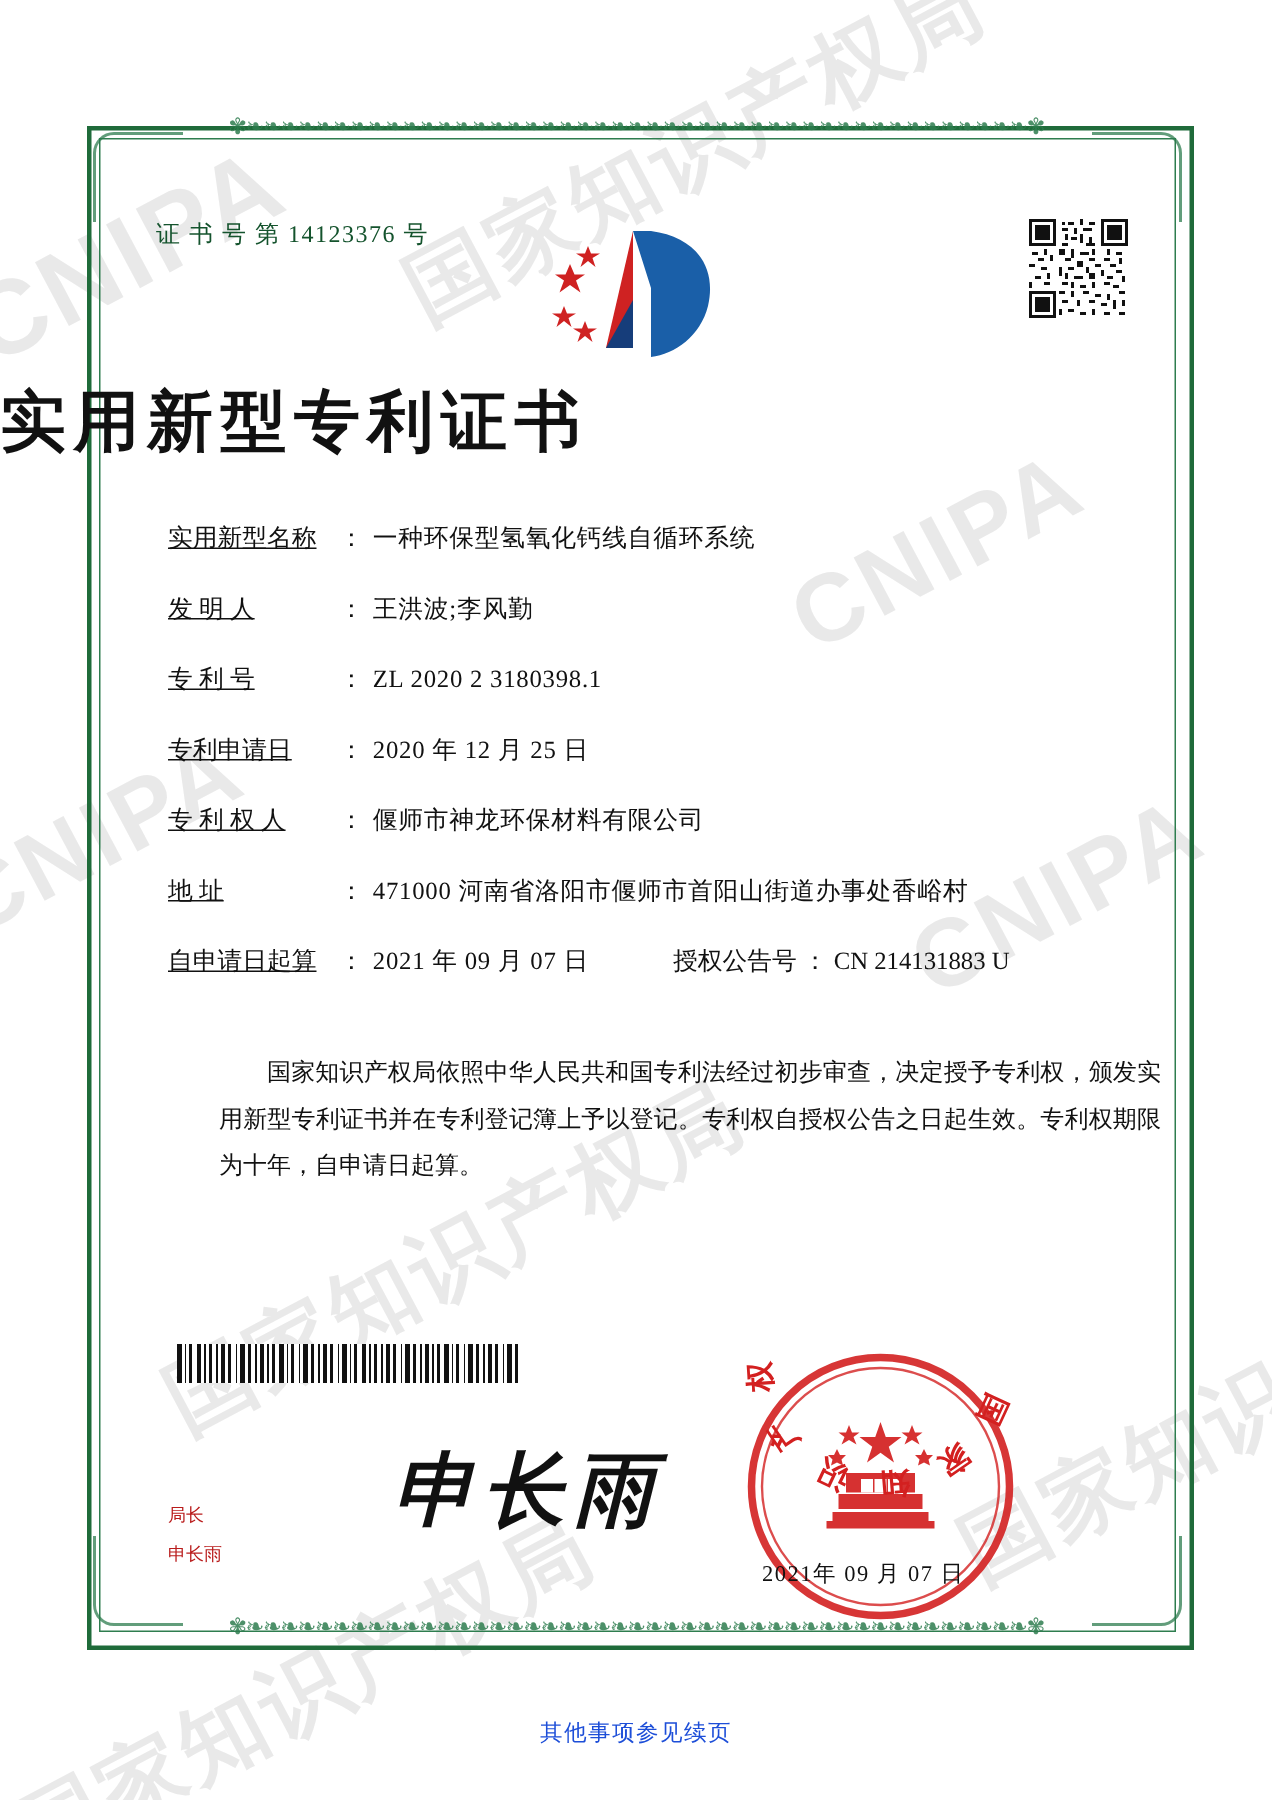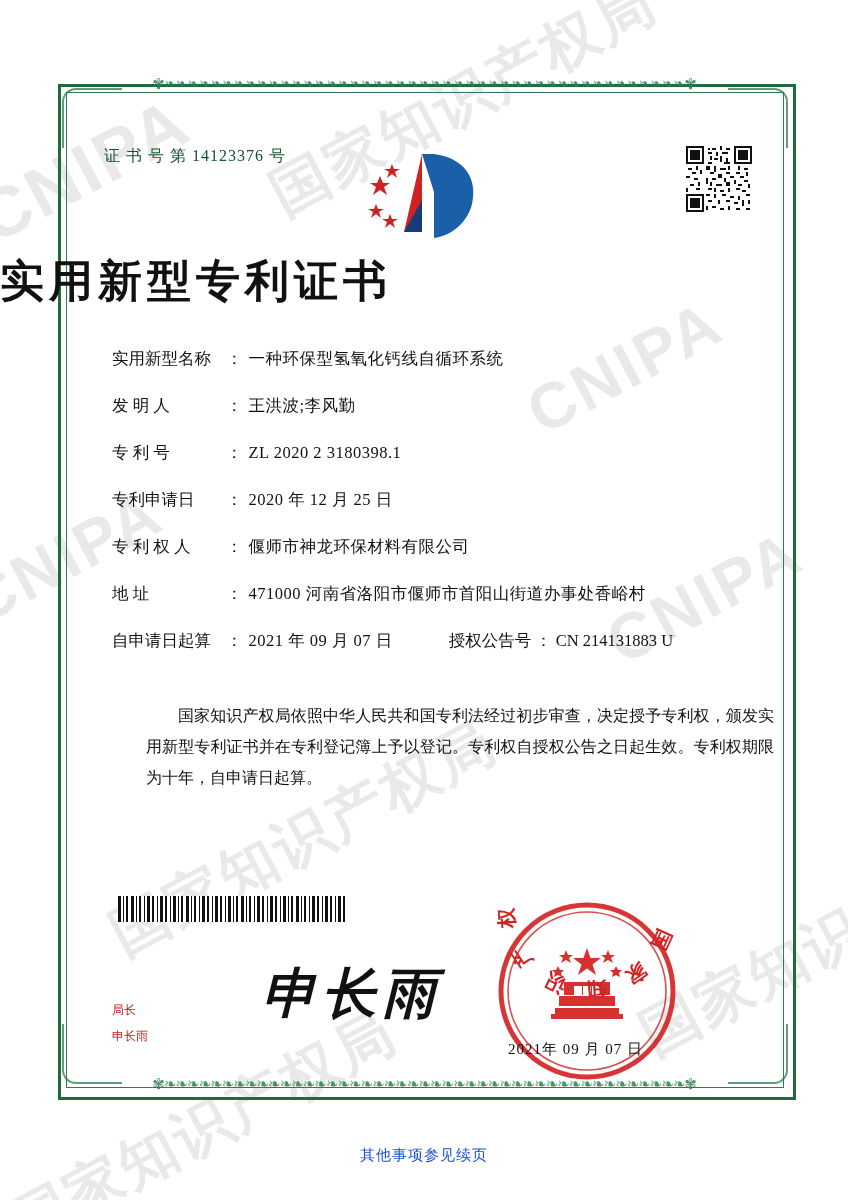--- a/index.html
+++ b/index.html
@@ -139,20 +139,21 @@
     align-items: baseline;
     margin-bottom: 25px;
     font-size: 16.5px;
     color: #111;
   }
   .field-label {
     width: 108px;
     flex: 0 0 108px;
     letter-spacing: 0;
     white-space: nowrap;
+    text-decoration: underline;
   }
   .field-value {
     flex: 1;
     letter-spacing: .5px;
   }
   .field-row.two-col .field-value { flex: 0 0 auto; }
   .pubcol {
     margin-left: 56px;
     white-space: nowrap;
   }

